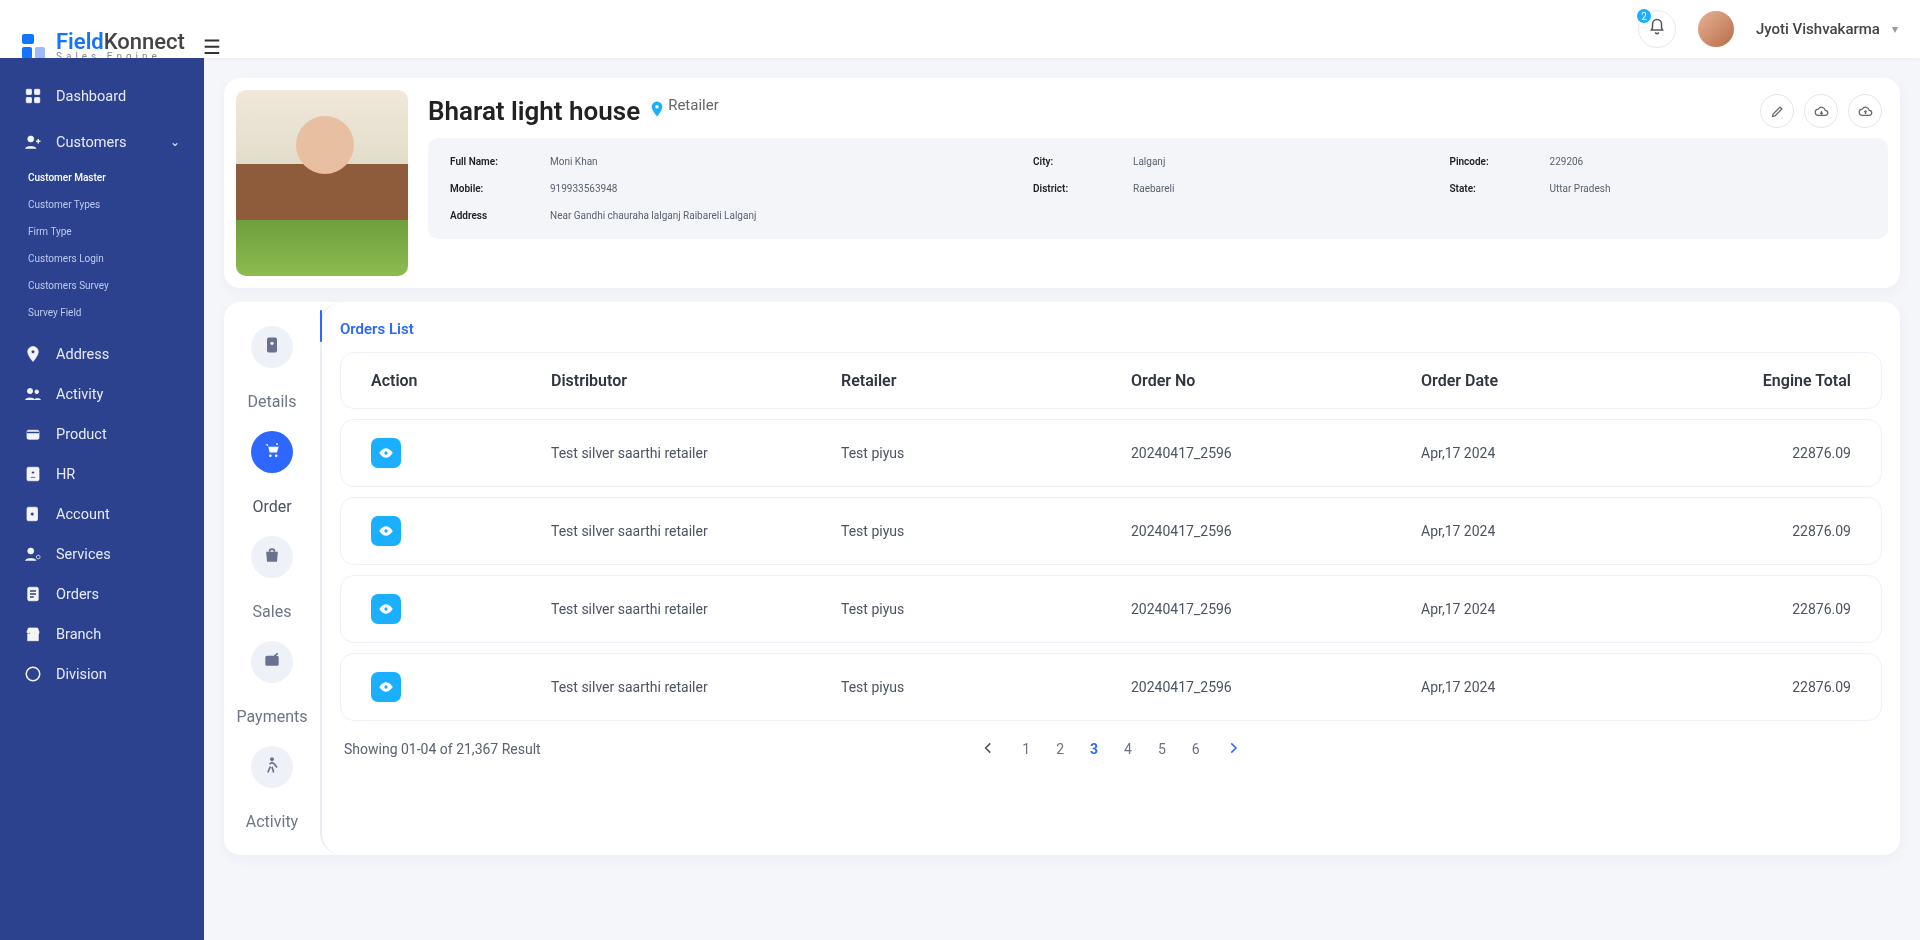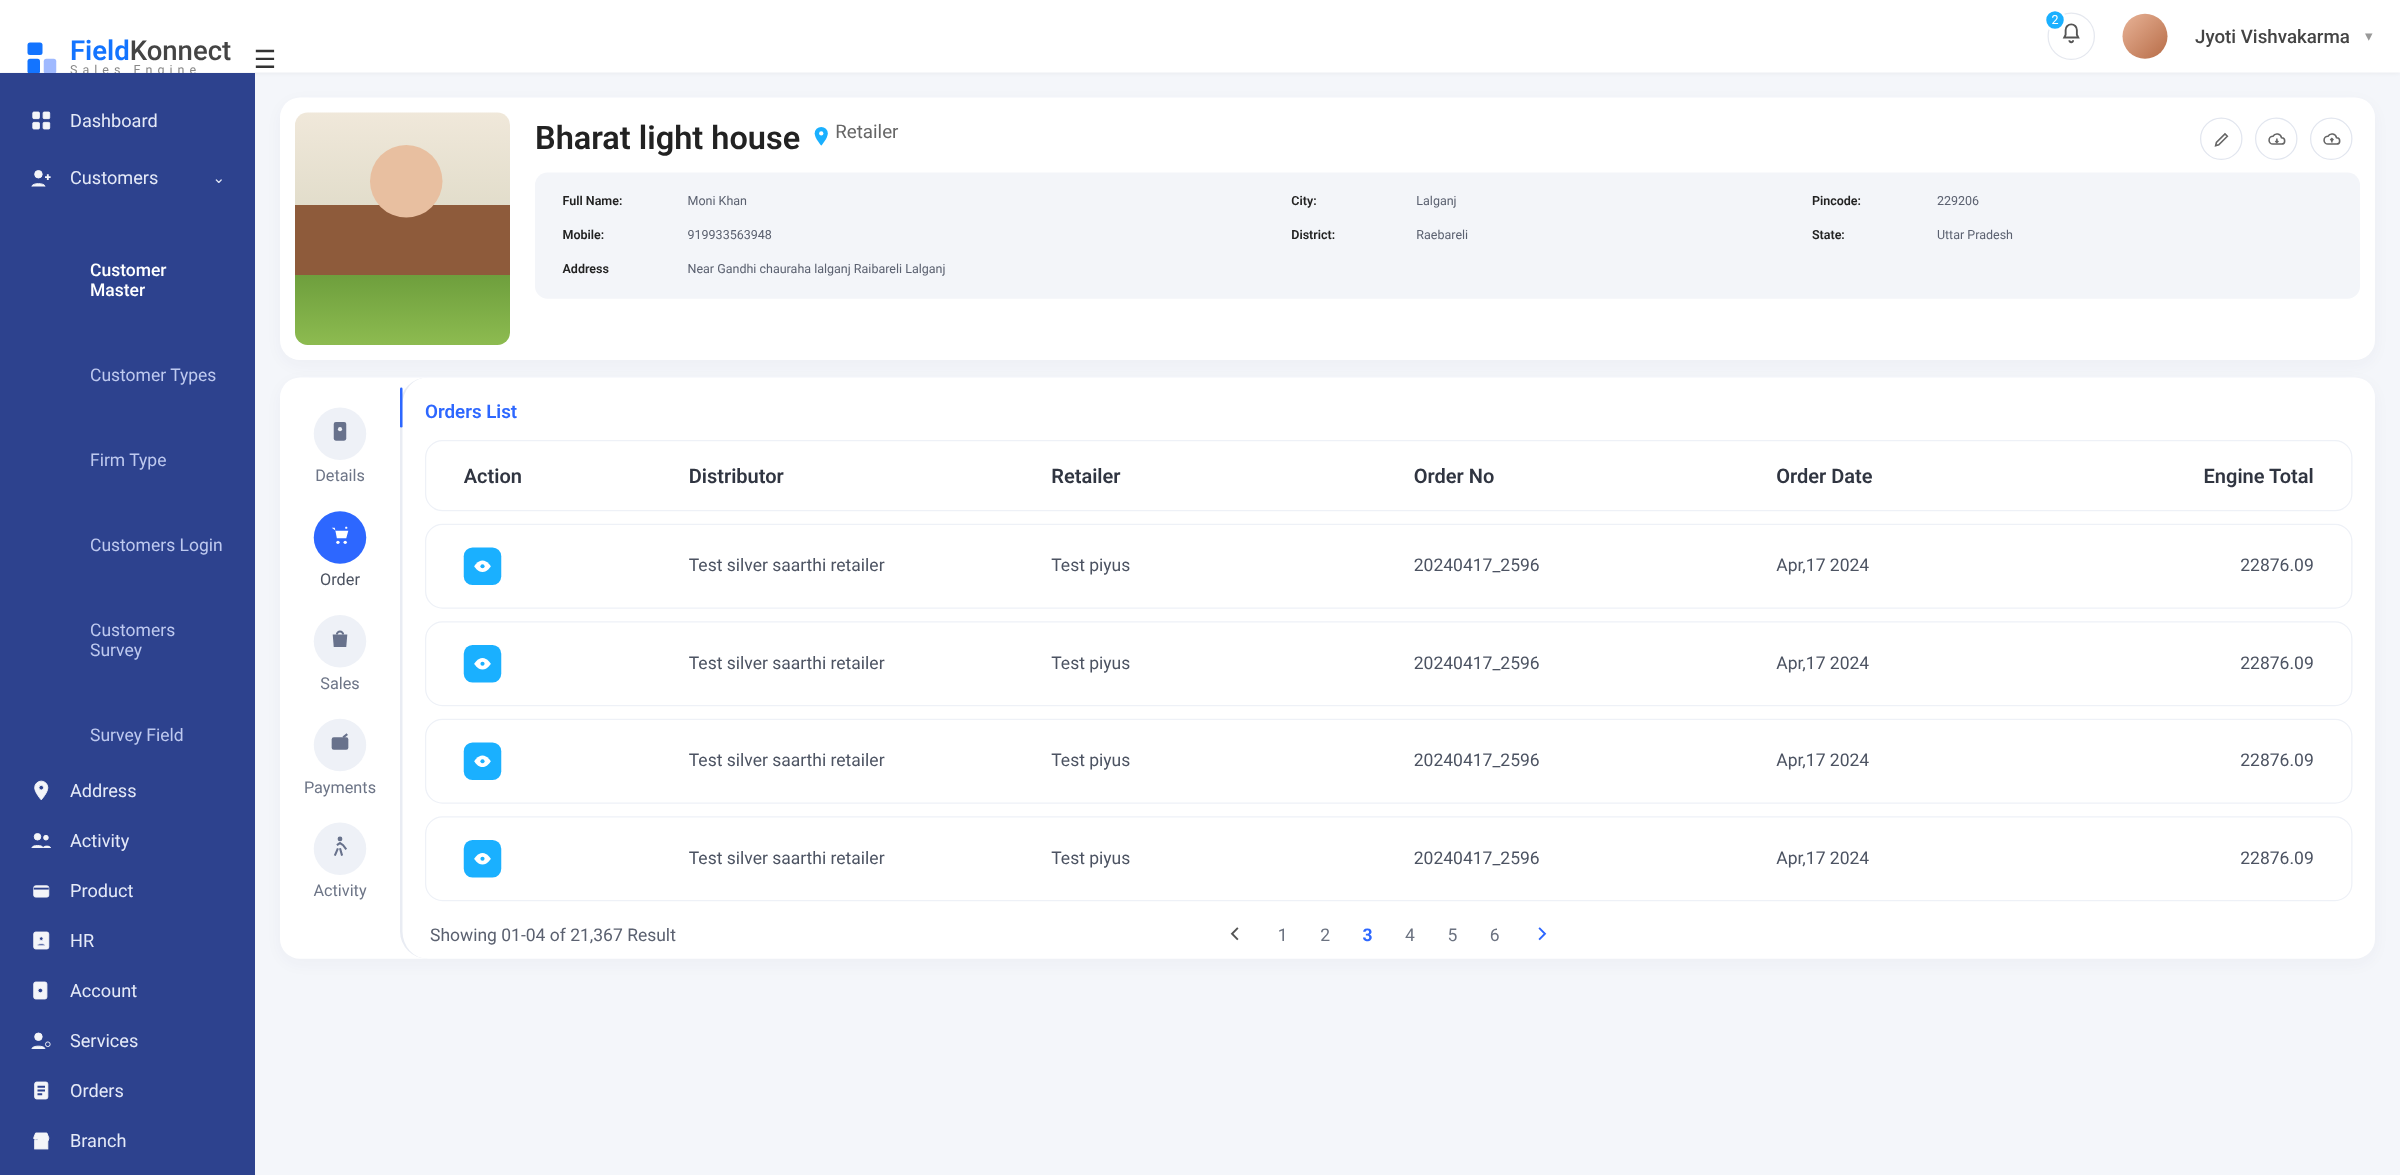--- a/index.html
+++ b/index.html
@@ -26,21 +26,21 @@
   .layout { display:flex; height: calc(940px - 58px); }
   .sidebar { width:204px; background:#2d428e; color:#fff; padding:18px 0; overflow-y:auto; font-size:14.5px;}
   .nav-item { display:flex; align-items:center; gap:14px; padding:11px 24px; cursor:pointer; color:#e5eaf8;}
   .nav-item.top { margin-bottom:6px;}
   .nav-item .nav-icon { width:18px; height:18px; display:flex; align-items:center; justify-content:center; opacity:0.95;}
   .nav-item .nav-icon svg { width:18px; height:18px; fill:#fff; stroke:#fff;}
   .nav-item.expandable { justify-content:space-between;}
   .nav-item.expandable .left {display:flex;align-items:center;gap:14px;}
   .nav-chev { font-size:12px; color:#e5eaf8;}
   .subnav { padding:2px 0 8px 0;}
-  .subnav .sub-item { padding:8px 24px 8px 72px; color:#bec9ef; font-size:14px; cursor:pointer;margin-top:36px;}
+  .subnav .sub-item { padding:8px 24px 8px 28px; color:#bec9ef; font-size:10px; cursor:pointer;}
   .subnav .sub-item.active { color:#fff; font-weight:500;}
 
   .main { flex:1; padding:20px 20px 10px 20px; overflow:auto;}
   .card { background:#fff; border-radius:16px; box-shadow:0 4px 14px rgba(40,50,90,0.04);}
   .profile-card { padding:12px; display:flex; gap:20px; margin-bottom:14px;}
   .profile-photo { width:172px; height:186px; border-radius:10px; background:linear-gradient(180deg,#f0e8da 0%,#e2ddcb 40%,#8e5b3b 40%,#8e5b3b 70%,#6e9f3d 70%,#8dbb50 100%); flex-shrink:0; position:relative; overflow:hidden;}
   .profile-photo::after{content:""; position:absolute; left:35%; top:14%; width:58px; height:58px; background:#e8bfa0; border-radius:50%;}
   .profile-right { flex:1; display:flex; flex-direction:column; gap:10px;}
   .profile-title-row { display:flex; align-items:center; gap:10px; justify-content:space-between; padding:4px 6px 0 0;}
   .profile-title-row .left { display:flex; flex-direction:row; gap:2px;}
@@ -58,21 +58,21 @@
   .info-cell.wide { grid-column: 1 / -1;}
   .info-cell.wide .info-label{width:82px;}
 
   .content-card { display:flex;}
   .side-tabs { width:96px; display:flex; flex-direction:column; align-items:center; padding:18px 0; gap:8px;}
   .tab-item { display:flex; flex-direction:column; align-items:center; gap:6px; padding:6px 0; cursor:pointer;}
   .tab-circle { width:42px; height:42px; border-radius:50%; background:#eef1f7; display:flex; align-items:center; justify-content:center;}
   .tab-circle svg { width:20px; height:20px; fill:#68728c;}
   .tab-item.active .tab-circle { background:#2d67ff;}
   .tab-item.active .tab-circle svg { fill:#fff;}
-  .tab-label { font-size:13px; color:#6d7587;}
+  .tab-label { font-size:16px; color:#6d7587;margin-top:18px;}
   .tab-item.active .tab-label{ color:#4b5260;}
 
   .orders-area { flex:1; border-left:2px solid #e9ecf3; padding:18px 18px 10px 18px; position:relative;border-radius:22px;}
   .orders-area::before{content:""; position:absolute; left:-2px; top:8px; width:2px; height:32px; background:#2d67ff; border-radius:2px;}
   .orders-title { font-size:15px; font-weight:600; color:#2d67ff; margin-bottom:14px;}
   .table-head, .table-row { display:grid; grid-template-columns: 180px 1fr 1fr 1fr 1fr 140px; align-items:center; padding:18px 30px; border:1px solid #eef1f7; border-radius:14px; background:#fff;}
   .table-head { font-weight:600; color:#303541; margin-bottom:10px;}
   .table-row { margin-bottom:10px; font-size:14px; color:#4c5362;}
   .col-right{ text-align:right;}
   .eye-btn { width:30px; height:30px; border-radius:7px; background:#1ab0ff; display:flex; align-items:center; justify-content:center; cursor:pointer;}

